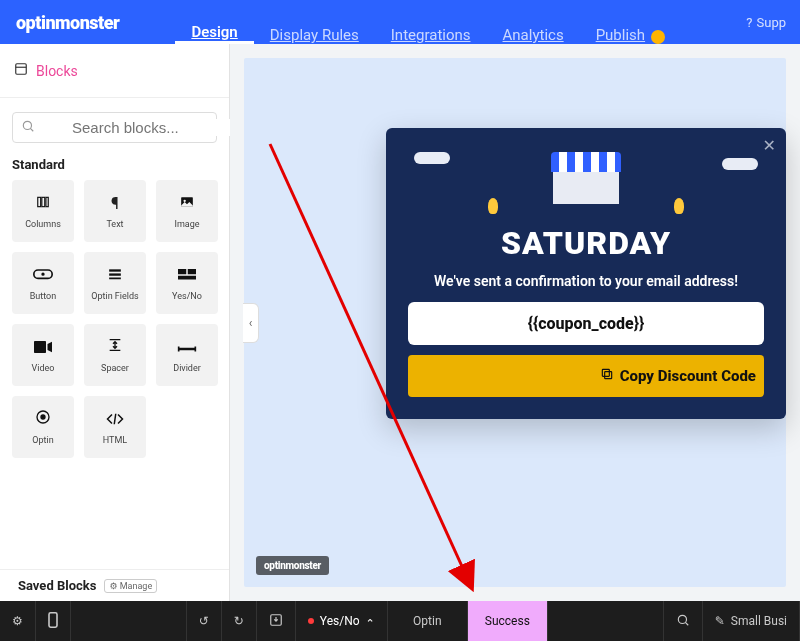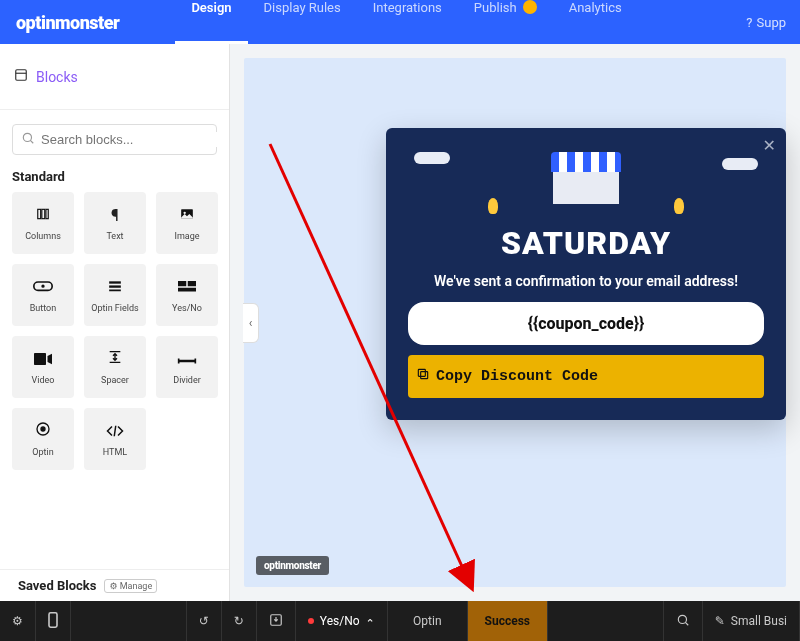--- a/index.html
+++ b/index.html
@@ -2,34 +2,34 @@
 <html><head>
 <meta charset="utf-8">
 <style>
   * { box-sizing: border-box; margin: 0; padding: 0; }
   html, body { width: 800px; height: 641px; font-family: -apple-system, "Segoe UI", Roboto, Arial, sans-serif; overflow: hidden; background: #fff; }
 
   
   .topnav { height: 44px; background: #2C62FF; display: flex; align-items: center; color: #fff; font-size: 13px; }
   .brand { display: flex; align-items: center; gap: 4px; padding: 0 16px; font-weight: 900; font-size: 18px; letter-spacing: -0.5px; }
   .nav-tabs { display: flex; align-items: stretch; height: 100%; margin-left: 40px; }
-  .nav-tab { display: flex; align-items: flex-start; padding: 0 16px; color: rgba(255,255,255,0.75); cursor: pointer; font-size: 13px; gap:6px;}
+  .nav-tab { display: flex; align-items: flex-end; padding: 0 16px; color: rgba(255,255,255,0.75); cursor: pointer; font-size: 15px; gap:6px;text-decoration:underline;}
   .nav-tab.active { color: #fff; border-bottom: 3px solid #fff; font-weight: 600; }
   .pub-badge { width:14px; height:14px; border-radius:50%; background:#ffb400; display:inline-block; }
   .nav-spacer { flex: 1; }
   .nav-help { padding: 0 14px; color: rgba(255,255,255,0.8); display:flex; align-items:center; gap:4px;}
 
   
   .main { display: flex; height: calc(641px - 44px - 40px); }
 
   
   .sb { width: 230px; border-right: 1px solid #e2e2e2; display: flex; flex-direction: column; background: #fff; }
-  .sb-head { display: flex; align-items: center; gap: 8px; padding: 24px 14px; border-bottom: 1px solid #eee; font-size: 14px; color: #8b5cf6; }
+  .sb-head { display: flex; align-items: center; gap: 8px; padding: 18px 14px; border-bottom: 1px solid #eee; font-size: 14px; color: #ec4899; }
   .search { margin: 14px 12px 10px; display:flex; align-items:center; border:1px solid #ddd; border-radius:4px; padding:6px 8px; color:#999; font-size:13px; gap:6px;}
-  .search input { border:0; outline:0; flex:1; font-size:13px; }
+  .search input { border:0; outline:0; flex:1; font-size:15px;margin-left:31px; }
   .sb-sec { padding: 4px 12px 8px; font-weight: 700; color: #222; font-size:13px;}
   .grid { display: grid; grid-template-columns: repeat(3, 62px); gap: 10px; padding: 0 12px 12px; }
   .blk { width: 62px; height: 62px; background: #f2f2f2; border-radius: 4px; display: flex; flex-direction: column; align-items: center; justify-content: center; gap: 6px; color:#222;}
   .blk .ic { font-size: 16px; }
   .blk .lbl { font-size: 9px; color:#444;}
   .saved-row { display:flex; align-items:center; gap:8px; padding:8px 18px; font-size:13px; font-weight:700; color:#222; border-top:1px solid #eee; margin-top:auto;}
   .saved-btn { font-size:9px; font-weight:400; color:#666; border:1px solid #ccc; border-radius:3px; padding:1px 4px; background:#fff;}
 
   
   .canvas-wrap { flex: 1; position: relative; background: #f2f4f6; }
@@ -44,32 +44,32 @@
   .store { position:absolute; left:50%; top:6px; transform:translateX(-50%); width:70px; height:52px; }
   .store .awning { width:70px; height:20px; background: repeating-linear-gradient(90deg,#3060ff 0 8px,#fff 8px 16px); border-radius:4px 4px 0 0;}
   .store .body { width:66px; height:32px; background:#e8ebf3; margin:0 auto; }
   .cloud { position:absolute; top:6px; width:36px; height:12px; background:#e8ecf5; border-radius:10px;}
   .cloud.l { left:6px;} .cloud.r { right:6px; top:12px;}
   .tree { position:absolute; bottom:2px; width:10px; height:16px; background:#ffc93c; border-radius:50% 50% 40% 40%;}
   .tree.a{ left:80px;} .tree.b{ right:80px;}
   .h-small { text-align:center; color:#3e72ff; font-weight:800; letter-spacing:1px; font-size:16px;}
   .h-big { text-align:center; font-weight:900; font-size:32px; letter-spacing:1px; margin-top:-2px;}
   .p-conf { text-align:center; font-size:14px; font-weight:600; margin:10px 8px; line-height:1.4; }
-  .code-box { background:#fff; color:#111; font-weight:800; text-align:center; padding:12px 8px; border-radius:16px; margin-top:6px; font-size:16px;}
-  .copy-btn { background:#ecb200; color:#111; font-weight:800; text-align:center; padding:12px 8px; border-radius:4px; margin-top:10px; font-size:15px; display:flex; align-items:center; justify-content:flex-start; gap:6px;font-family:Liberation Mono, monospace;}
+  .code-box { background:#fff; color:#111; font-weight:800; text-align:center; padding:12px 8px; border-radius:6px; margin-top:6px; font-size:16px;}
+  .copy-btn { background:#ecb200; color:#111; font-weight:800; text-align:center; padding:12px 8px; border-radius:4px; margin-top:10px; font-size:15px; display:flex; align-items:center; justify-content:flex-end; gap:6px;}
 
   
   .arrow-svg { position:absolute; left:0; top:0; pointer-events:none; }
 
   
   .bb { height: 40px; background:#1d1d1d; display:flex; align-items:stretch; color:#c9c9c9; font-size:12px; }
   .bb .cell { display:flex; align-items:center; justify-content:center; padding:0 12px; border-right:1px solid #333; }
   .bb .cell.btn { cursor:pointer; }
   .bb .step { min-width:80px; }
-  .bb .step.active { background:#a16207; color:#111; font-weight:700;}
+  .bb .step.active { background:#f0abfc; color:#111; font-weight:400;}
   .bb .step.yn { color:#fff; }
   .bb .spacer { flex:1; border-right:1px solid #333;}
   .reddot { width:6px; height:6px; background:#ff3b3b; border-radius:50%; display:inline-block; margin-right:6px;}
   .pencil { margin-right:6px;}
   .chev::after { content:"\2303"; display:inline-block; transform:translateY(2px); margin-left:6px; font-size:11px;}
 </style>
 </head>
 <body>
 
 <div class="topnav">
@@ -80,25 +80,25 @@
     <div class="nav-tab active">
         <span>Design</span>
       </div>
     <div class="nav-tab">
         <span>Display Rules</span>
       </div>
     <div class="nav-tab">
         <span>Integrations</span>
       </div>
     <div class="nav-tab">
+        <span>Analytics</span>
+      </div>
+    <div class="nav-tab">
         <span>Publish</span>
         <span class="pub-badge"></span>
-      </div>
-    <div class="nav-tab">
-        <span>Analytics</span>
       </div>
   </div>
   <div class="nav-spacer"></div>
   <div class="nav-help">
     <span>?</span>
     <span>Supp</span>
   </div>
 </div>
 
 <div class="main">

